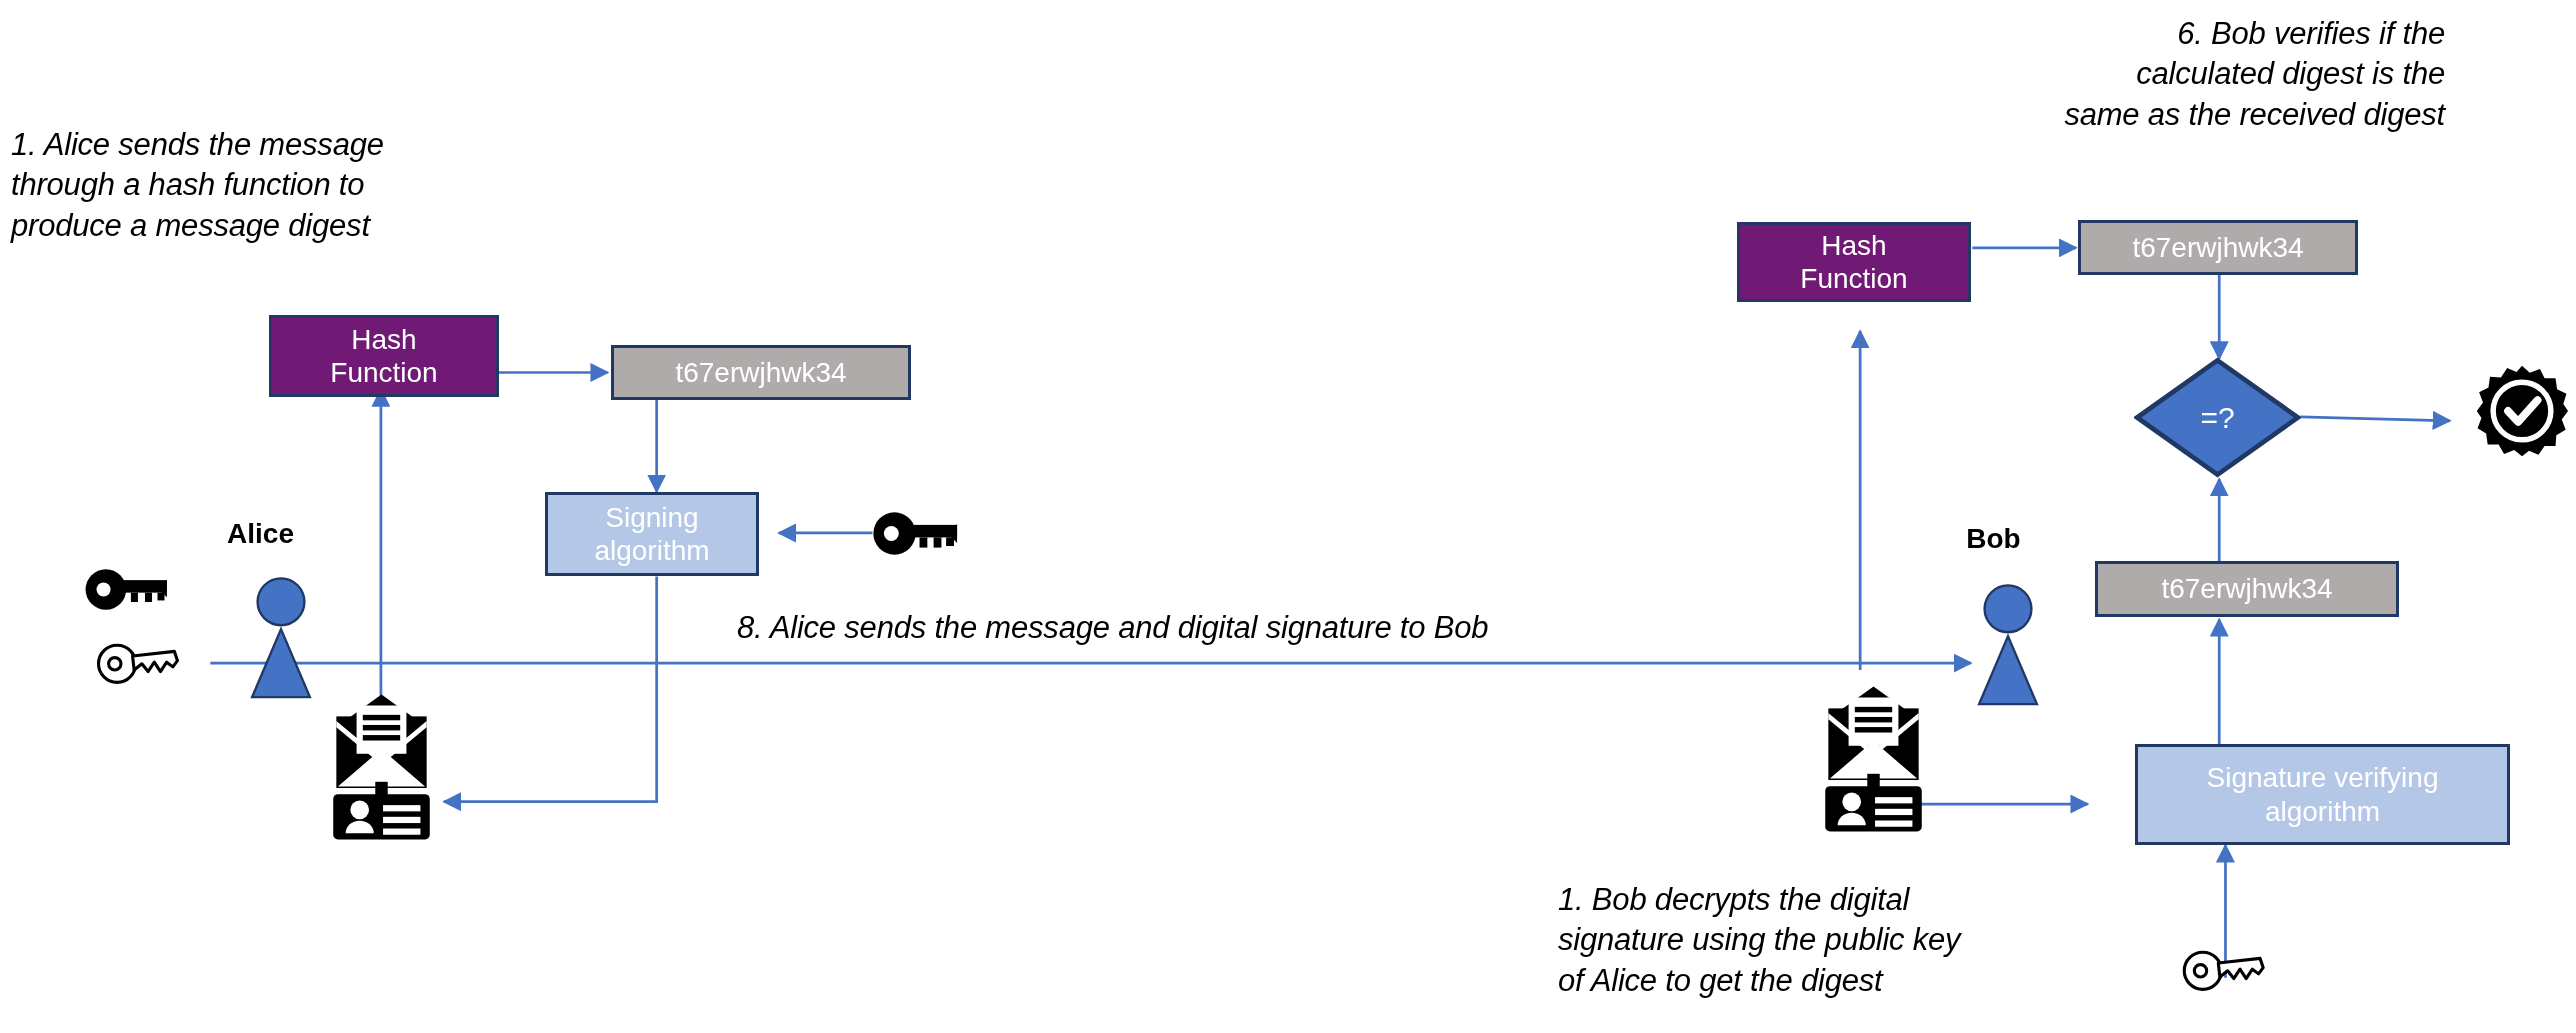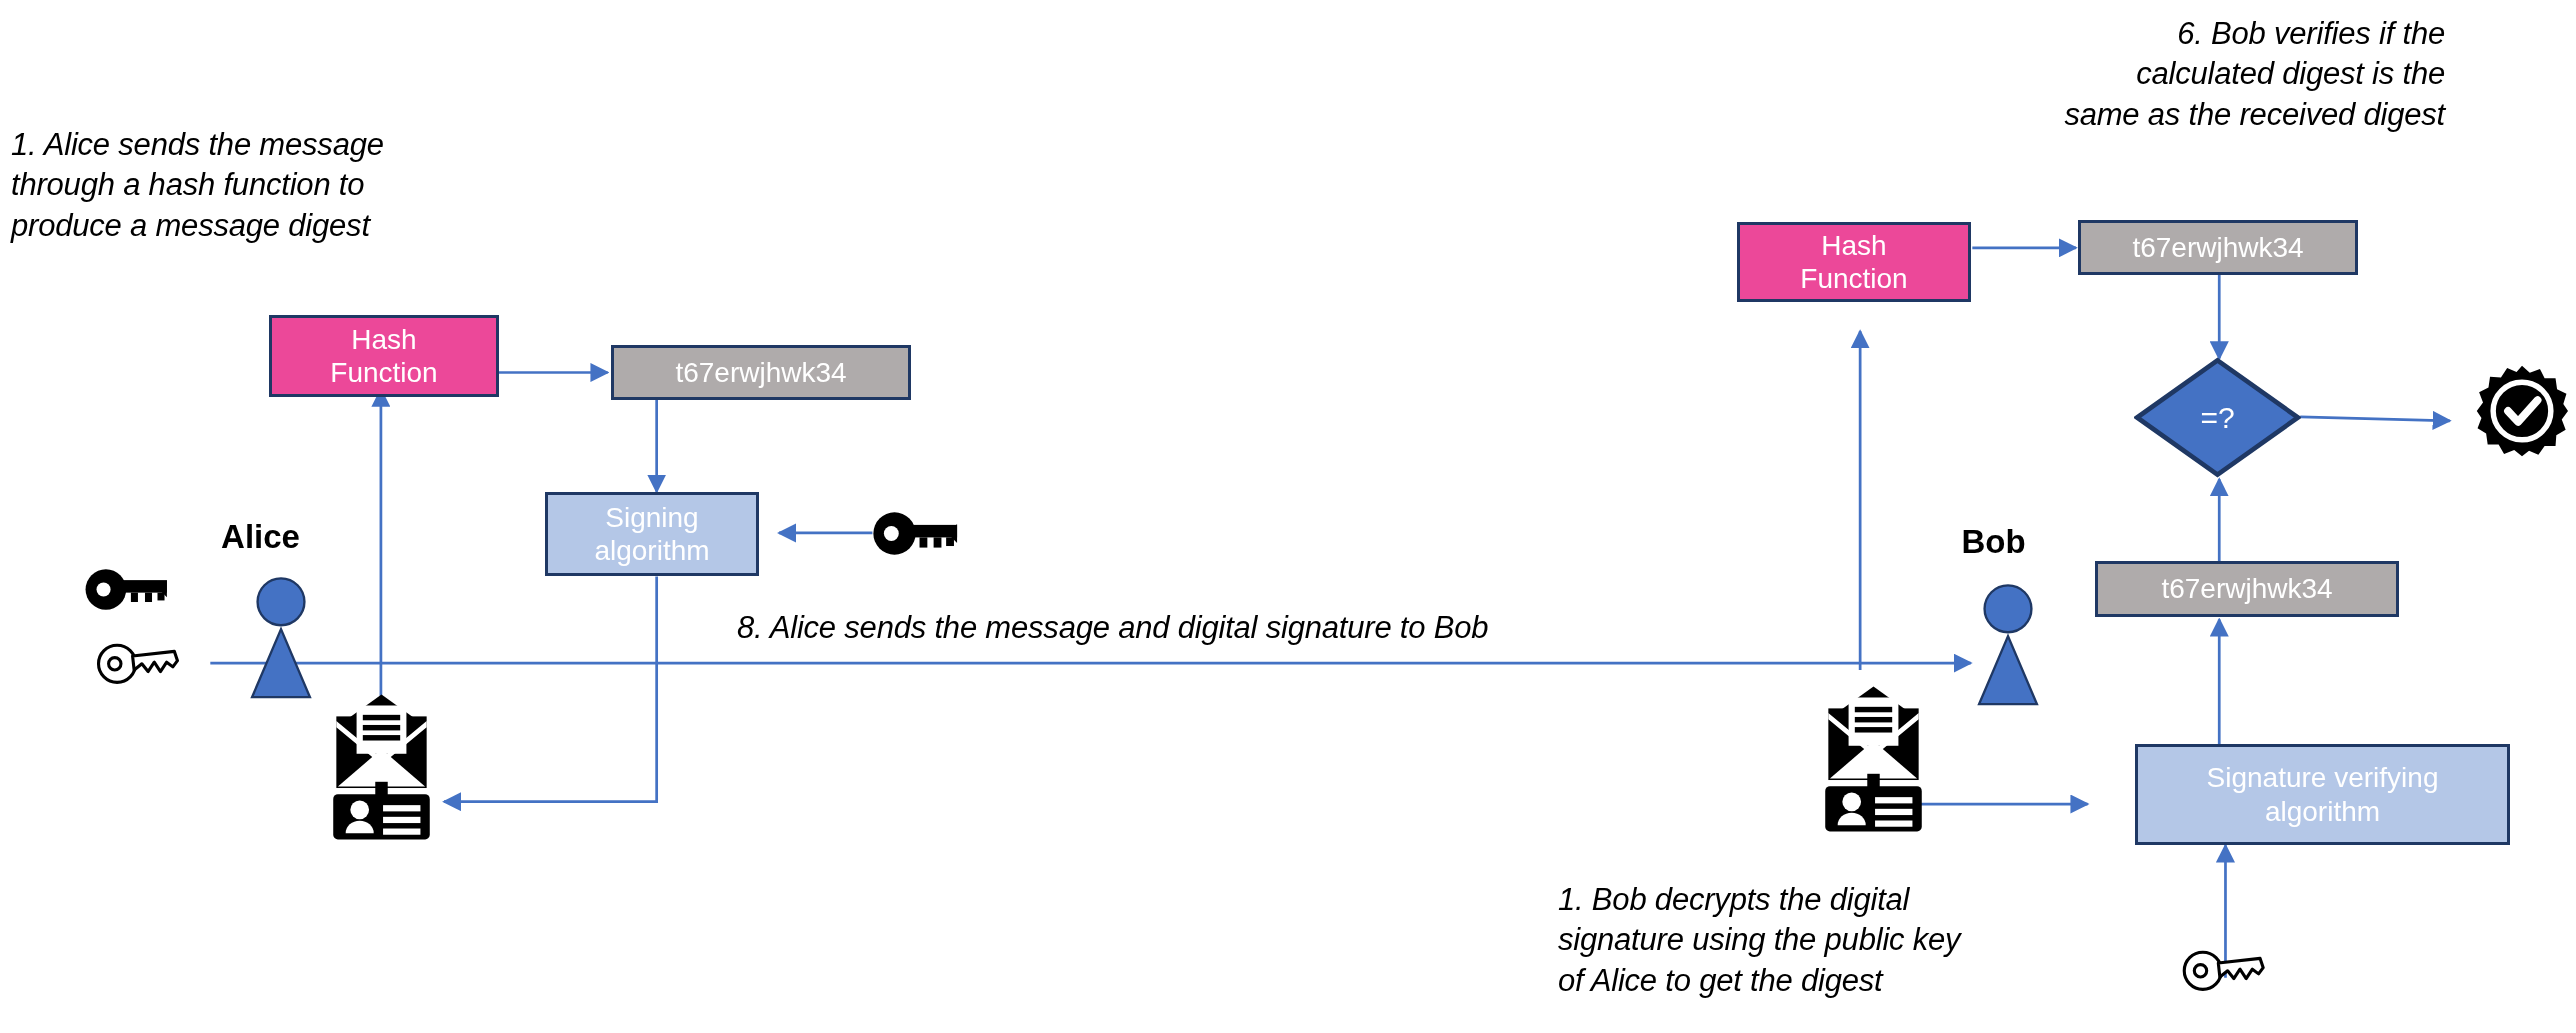--- a/index.html
+++ b/index.html
@@ -21,38 +21,38 @@
     font-weight: 400;
     color: #000000;
     font-size: 31px;
     line-height: 1.30;
     white-space: pre-line;
     letter-spacing: -0.2px;
   }
   .person-name {
     position: absolute;
     font-weight: bold;
-    font-size: 33px;
+    font-size: 28px;
     color: #000000;
     text-align: center;
   }
   .box {
     position: absolute;
     border: 3.1px solid #1F3864;
     box-sizing: border-box;
     display: flex;
     align-items: center;
     justify-content: center;
     text-align: center;
     color: #ffffff;
     font-size: 28px;
     line-height: 1.18;
     white-space: pre-line;
   }
-  .box-hash   { background: #ec4899; }
+  .box-hash   { background: #701a75; }
   .box-digest { background: #AFABAB; }
   .box-algo   { background: #B4C7E7; }
   svg.layer {
     position: absolute;
     left: 0; top: 0;
     width: 2576px;
     height: 1034px;
     pointer-events: none;
   }
   .figure { position: absolute; }

